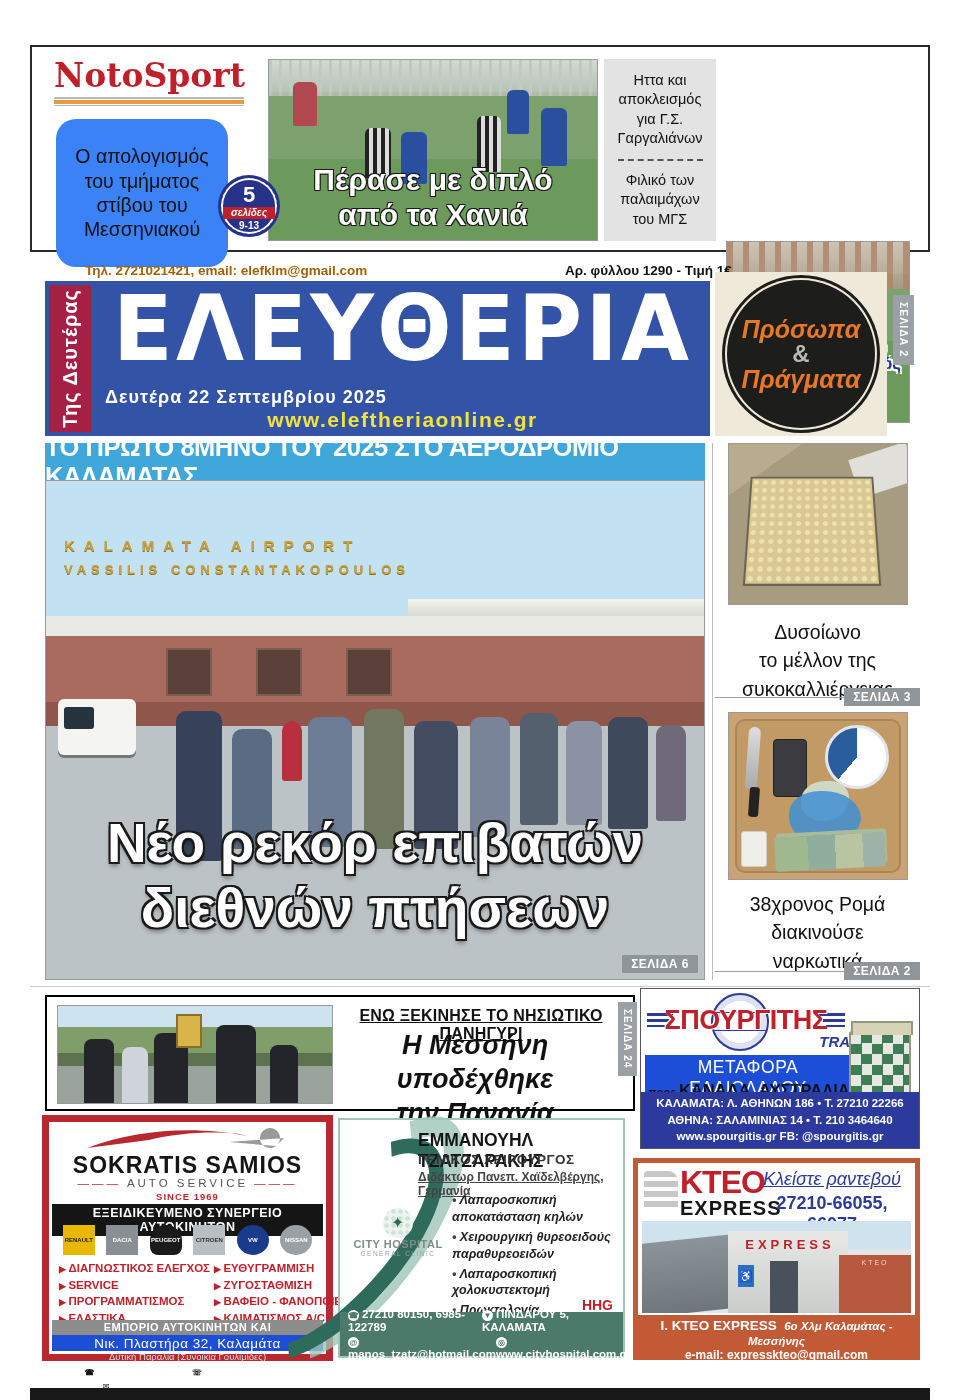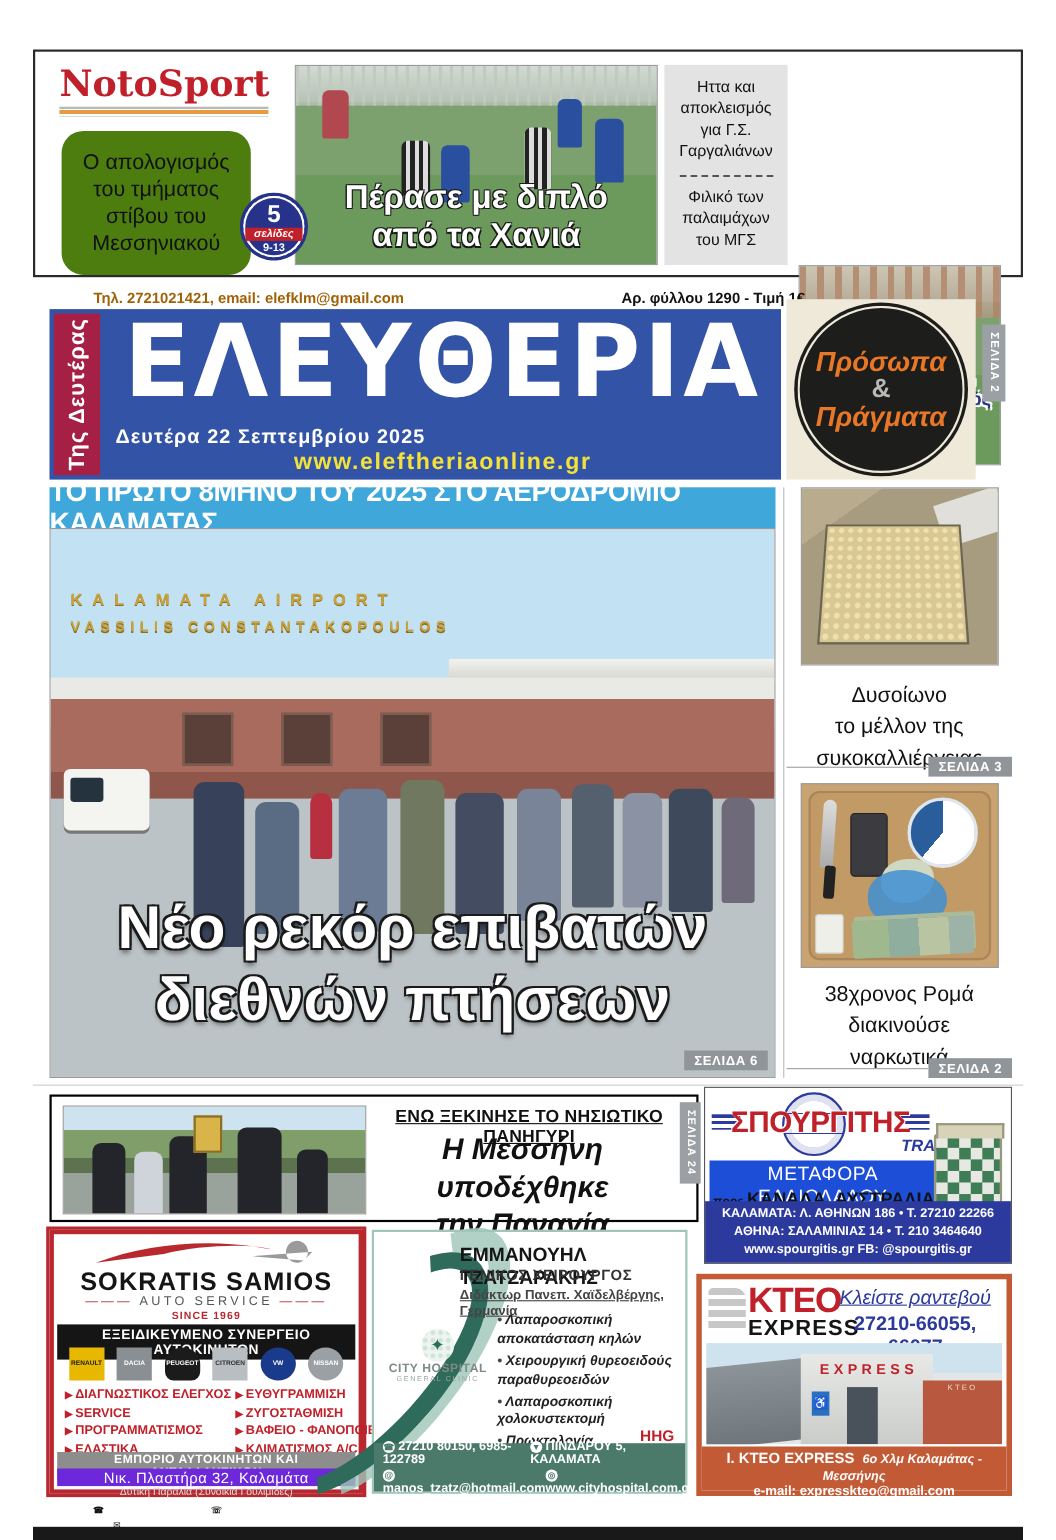--- a/index.html
+++ b/index.html
@@ -15,21 +15,21 @@
   .outline-white { text-shadow:-2px -2px 0 #fff,2px -2px 0 #fff,-2px 2px 0 #fff,2px 2px 0 #fff; }
   .vtext { writing-mode:vertical-rl; }
   .vtext-up { writing-mode:vertical-rl; transform:rotate(180deg); }
   .page-badge { background:#8f9599; color:#fff; font-weight:bold; font-size:12px; padding:2px 9px; letter-spacing:.5px; }
 
   
   #top-strip { left:30px; top:45px; width:900px; height:207px; border:2px solid #2a2a2a; background:#fff; }
   #notosport-logo { left:22px; top:12px; width:190px; text-align:center; font-family:"DejaVu Serif", serif; font-weight:bold; font-size:33px; color:#c0202a; line-height:1; }
   #notosport-stripes { left:22px; top:50px; width:190px; height:9px;
       background:linear-gradient(#b9b9b9 0 2px, #fff 2px 3px, #e89a3e 3px 7px, #fff 7px 8px, #b9b9b9 8px 9px); }
-  #noto-teaser { left:24px; top:72px; width:172px; height:131px; background:#4d7c0f; border-radius:20px;
+  #noto-teaser { left:24px; top:72px; width:172px; height:148px; background:#3b82f6; border-radius:20px;
       display:flex; align-items:center; justify-content:center; text-align:center;
       font-size:19.5px; color:#111; padding:6px 10px; line-height:1.25; }
   #noto-badge { left:186px; top:128px; width:62px; height:62px; border-radius:50%; background:#27338b;
       border:3px dotted #27338b; box-shadow:0 0 0 2px #fff inset; color:#fff; text-align:center; z-index:5; }
   #noto-badge .n5 { font-size:22px; font-weight:bold; line-height:1; margin-top:6px; }
   #noto-badge .band { background:#c0202a; font-size:10px; font-weight:bold; font-style:italic; line-height:1.2; margin:1px 2px; }
   #noto-badge .pg { font-size:10px; font-weight:bold; }
 
   .pitch { background:linear-gradient(#9fb7a0 0 18%, #7da06f 18% 55%, #6c9a5c 55% 100%); position:relative; }
   .fence { position:absolute; left:0; top:0; width:100%; height:20%;
@@ -155,21 +155,21 @@
   #sam-sub::before,#sam-sub::after { content:"———"; color:#b8292f; margin:0 6px; }
   #sam-since { position:absolute; left:0; top:69px; width:100%; text-align:center; font-size:9.5px; font-weight:bold; color:#b8292f; letter-spacing:1px; }
   #sam-band1 { position:absolute; left:3px; right:3px; top:82px; background:#151515; color:#fff; font-weight:bold; font-size:12.5px; text-align:center; padding:2px 0; letter-spacing:.5px; }
   #sam-logos { position:absolute; left:8px; right:8px; top:102px; height:32px; display:flex; justify-content:space-around; align-items:center; }
   .car-logo { width:32px; height:30px; display:flex; align-items:center; justify-content:center; font-size:6px; font-weight:bold; color:#fff; text-align:center; }
   #sam-services { position:absolute; left:10px; right:6px; top:138px; display:flex; gap:4px; }
   #sam-services ul { list-style:none; flex:1; }
   #sam-services li { color:#c0202a; font-weight:800; font-size:11.5px; line-height:1.45; white-space:nowrap; }
   #sam-services li::before { content:"▶ "; font-size:9px; color:#c0202a; }
   #sam-band2 { position:absolute; left:3px; right:3px; top:198px; background:#8d8d8d; color:#fff; font-weight:bold; font-size:11px; text-align:center; padding:1px 0; letter-spacing:.5px; }
-  #sam-footer { position:absolute; left:3px; right:3px; bottom:3px; top:213px; background:#6d28d9; color:#fff; text-align:center; font-size:11px; }
+  #sam-footer { position:absolute; left:3px; right:3px; bottom:3px; top:213px; background:#1d4ed8; color:#fff; text-align:center; font-size:11px; }
   #sam-footer .addr { font-size:13.5px; letter-spacing:.5px; margin-top:1px; }
   #sam-footer .area { font-size:9.5px; color:#ddd; }
   .ic { display:inline-block; width:11px; height:11px; border-radius:50%; background:#fff; color:#151515; font-size:8px; line-height:11px; text-align:center; margin-right:3px; }
 
   
   #tzatz { left:338px; top:1118px; width:287px; height:240px; border:2px solid #9fc6b8; background:#fff; }
   #tz-curve1 { position:absolute; left:-40px; top:-30px; width:120px; height:300px; border:22px solid #9fc6b8; border-radius:50%; border-left-color:transparent; border-bottom-color:transparent; transform:rotate(38deg); opacity:.8; }
   #tz-curve2 { position:absolute; left:-60px; top:-10px; width:120px; height:280px; border:16px solid #2e6b5a; border-radius:50%; border-left-color:transparent; border-bottom-color:transparent; transform:rotate(42deg); }
   #tz-name { position:absolute; left:78px; top:10px; right:6px; font-weight:800; font-size:17.5px; color:#151515; }
   #tz-title { position:absolute; left:78px; top:32px; font-weight:bold; font-size:13.5px; color:#333; letter-spacing:.5px; }

